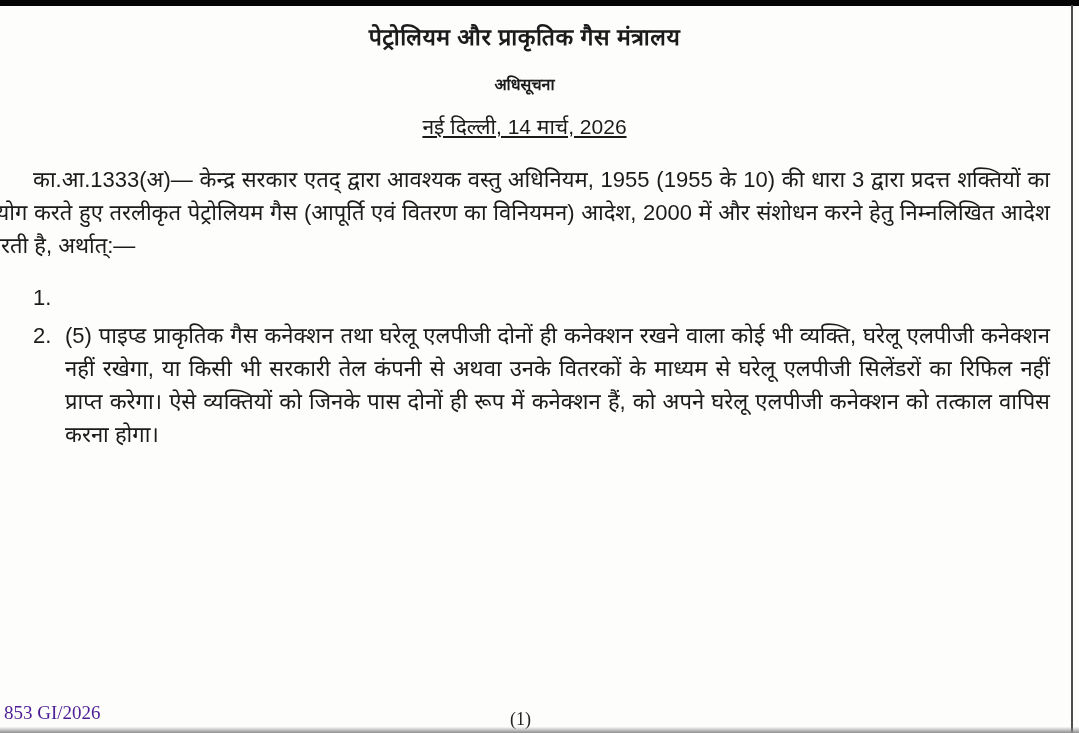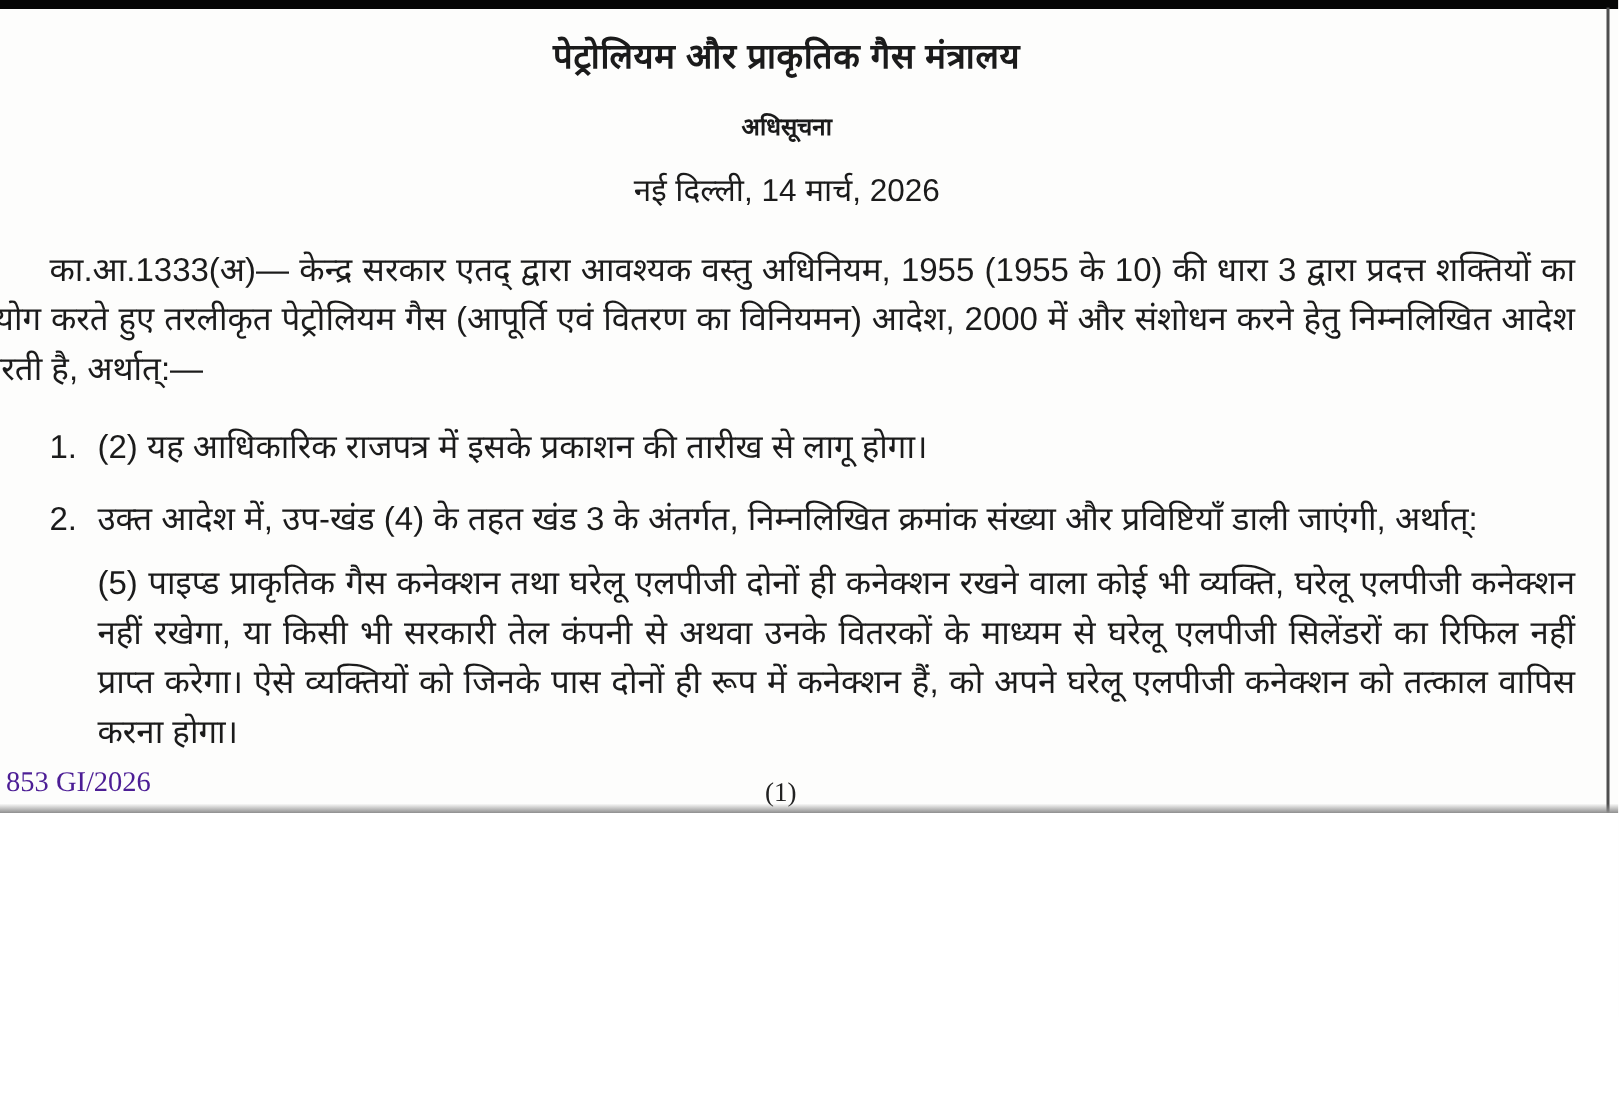--- a/index.html
+++ b/index.html
@@ -3,21 +3,21 @@
 <meta charset="utf-8">
 <style>
   html, body {
     margin: 0;
     padding: 0;
     background: #ffffff;
   }
   .page {
     position: relative;
     width: 1079px;
-    height: 542px;
+    height: 733px;
     background: #fdfdfc;
     overflow: hidden;
     font-family: "Liberation Sans", "DejaVu Sans", sans-serif;
     color: #1b1b1b;
   }
   
   .scan-top-edge {
     position: absolute;
     top: 0; left: 0;
     width: 100%;
@@ -55,20 +55,21 @@
   .notification {
     margin: 21px 30px 0 0;
     text-align: center;
     font-size: 16px;
     font-weight: bold;
   }
   .dateline {
     margin: 17px 30px 0 0;
     text-align: center;
     font-size: 21px;
+    text-decoration: underline;
   }
   .preamble {
     margin: 23px 29px 0 -16px;
     text-indent: 49px;
     font-size: 22px;
     line-height: 33px;
     text-align: justify;
   }
   .so-number {
     font-weight: normal;
@@ -128,28 +129,26 @@
 
     <div class="notification">अधिसूचना</div>
 
     <div class="dateline">नई दिल्ली, 14 मार्च, 2026</div>
 
     <p class="preamble"><span class="so-number">का.आ.1333(अ)—</span><span> केन्द्र सरकार एतद् द्वारा आवश्यक वस्तु अधिनियम, 1955 (1955 के 10) की धारा 3 द्वारा प्रदत्त शक्तियों का प्रयोग करते हुए तरलीकृत पेट्रोलियम गैस (आपूर्ति एवं वितरण का विनियमन) आदेश, 2000 में और संशोधन करने हेतु निम्नलिखित आदेश करती है, अर्थात्:—</span></p>
 
     <div class="clause">
       <div class="clause-number">1.</div>
       <div class="clause-body">
-        <p>(2) यह आधिकारिक राजपत्र में इसके प्रकाशन की तारीख से लागू होगा।</p>
       </div>
     </div>
 
     <div class="clause">
       <div class="clause-number">2.</div>
       <div class="clause-body">
-        <p>उक्त आदेश में, उप-खंड (4) के तहत खंड 3 के अंतर्गत, निम्नलिखित क्रमांक संख्या और प्रविष्टियाँ डाली जाएंगी, अर्थात्:</p>
         <p class="insertion">(5) पाइप्ड प्राकृतिक गैस कनेक्शन तथा घरेलू एलपीजी दोनों ही कनेक्शन रखने वाला कोई भी व्यक्ति, घरेलू एलपीजी कनेक्शन नहीं रखेगा, या किसी भी सरकारी तेल कंपनी से अथवा उनके वितरकों के माध्यम से घरेलू एलपीजी सिलेंडरों का रिफिल नहीं प्राप्त करेगा। ऐसे व्यक्तियों को जिनके पास दोनों ही रूप में कनेक्शन हैं, को अपने घरेलू एलपीजी कनेक्शन को तत्काल वापिस करना होगा।</p>
       </div>
     </div>
 
   </div>
 
   <div class="footer-print-code">853 GI/2026</div>
 
   <div class="footer-page-number">(1)</div>
 

